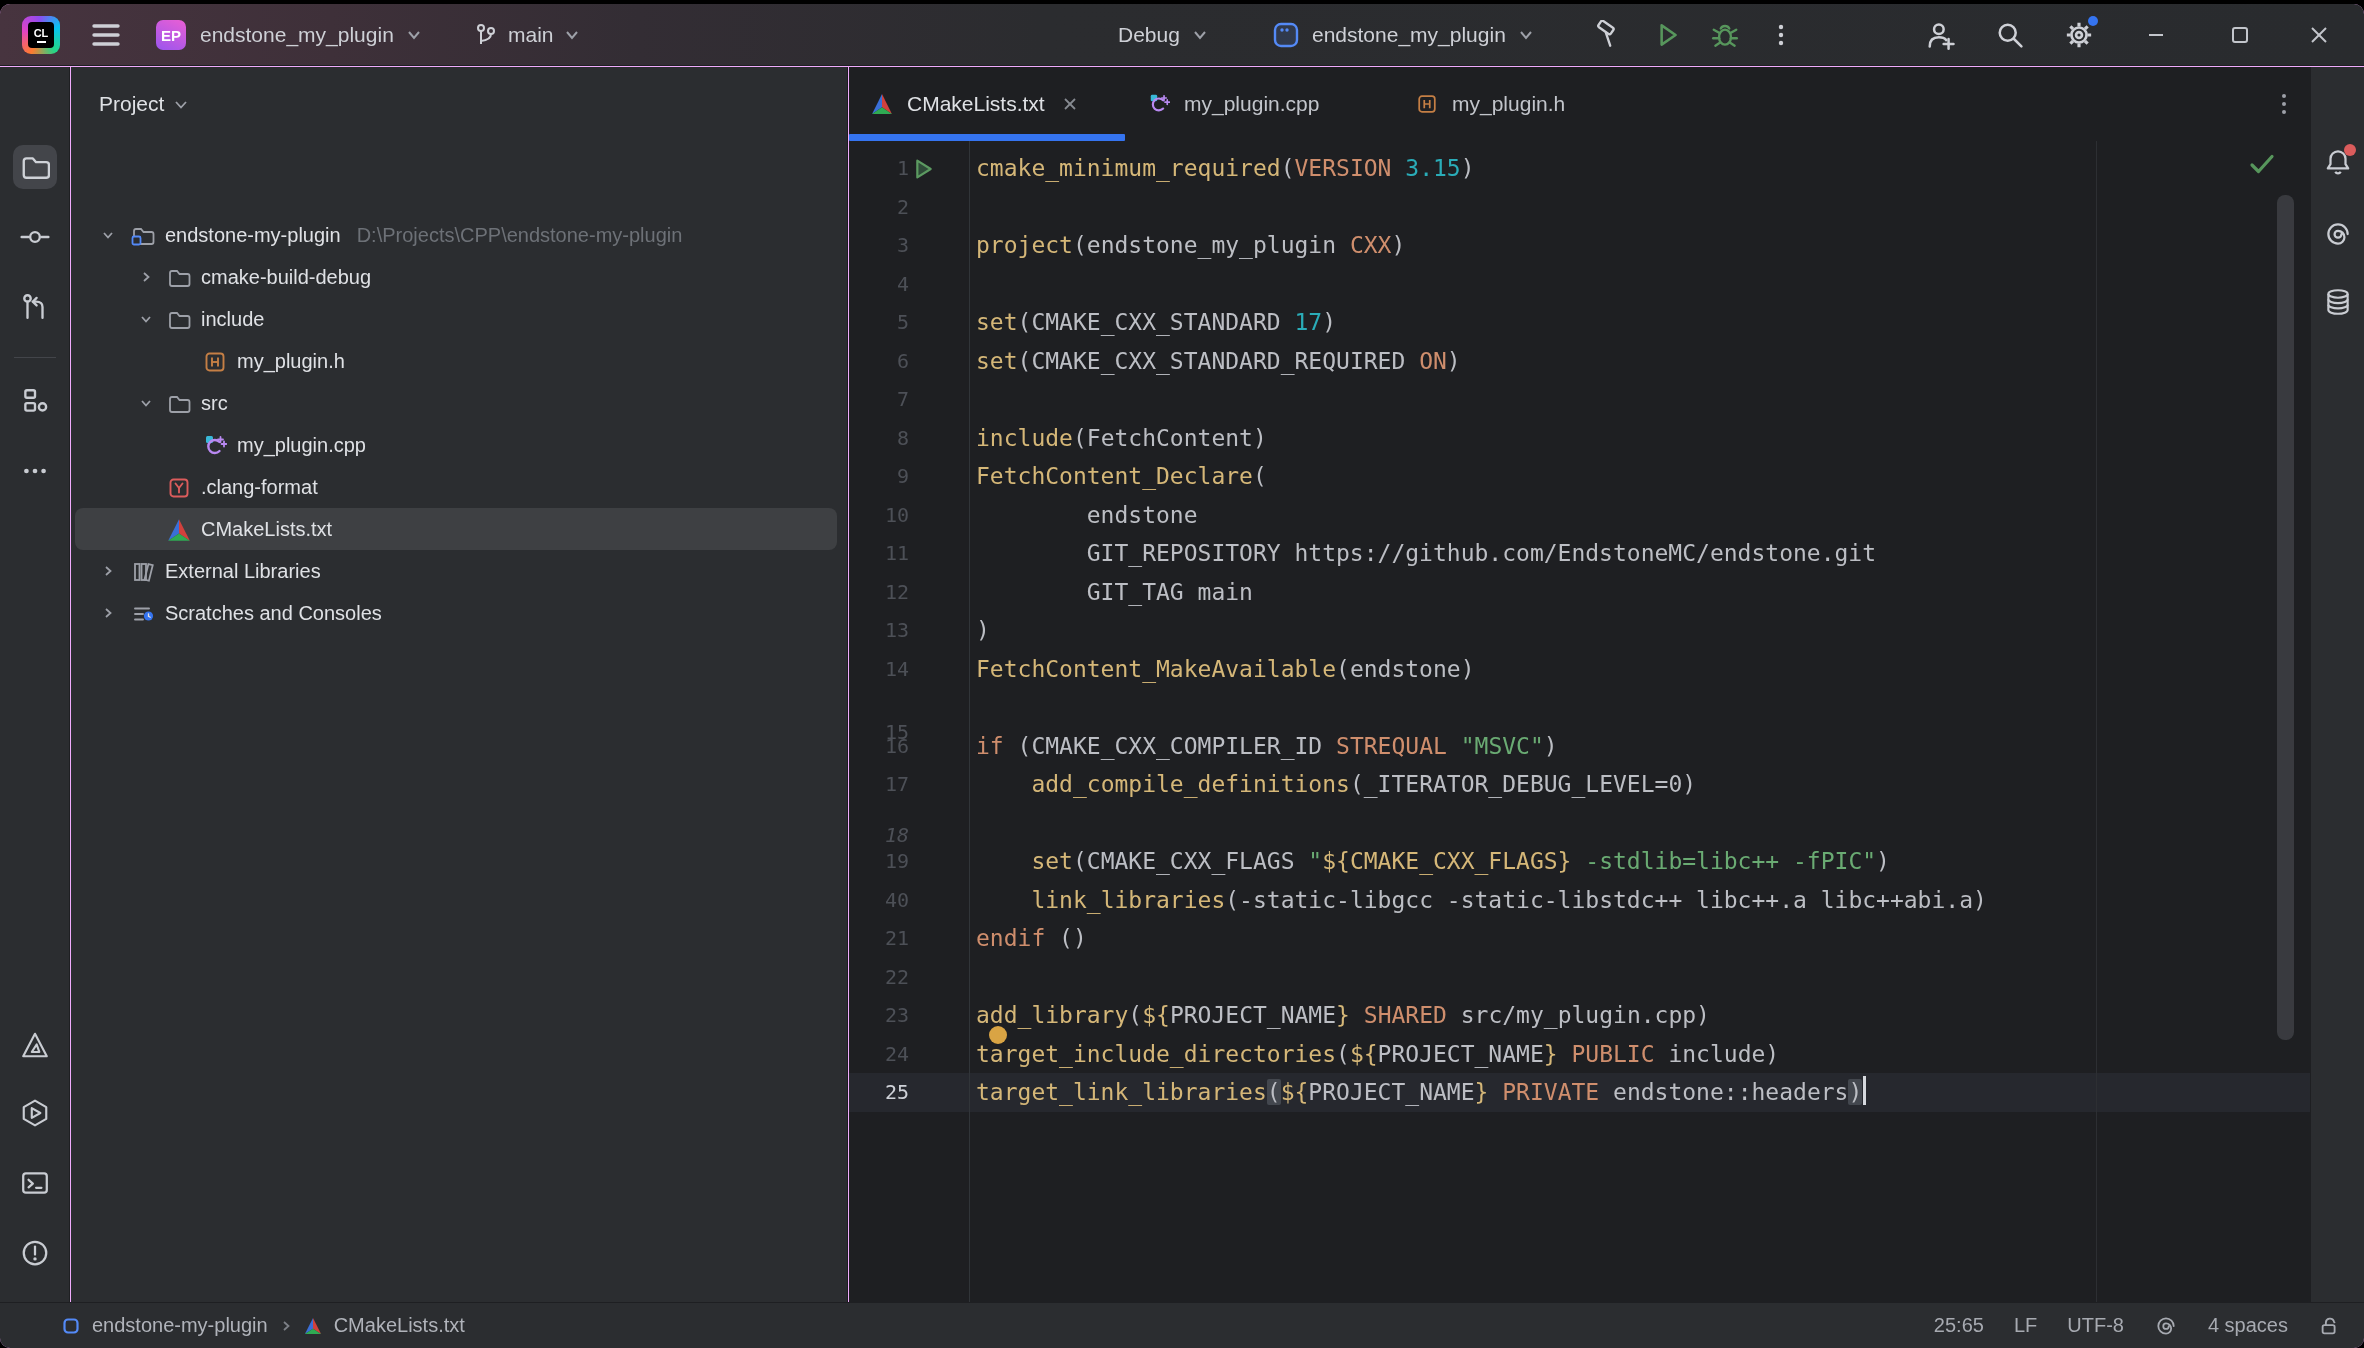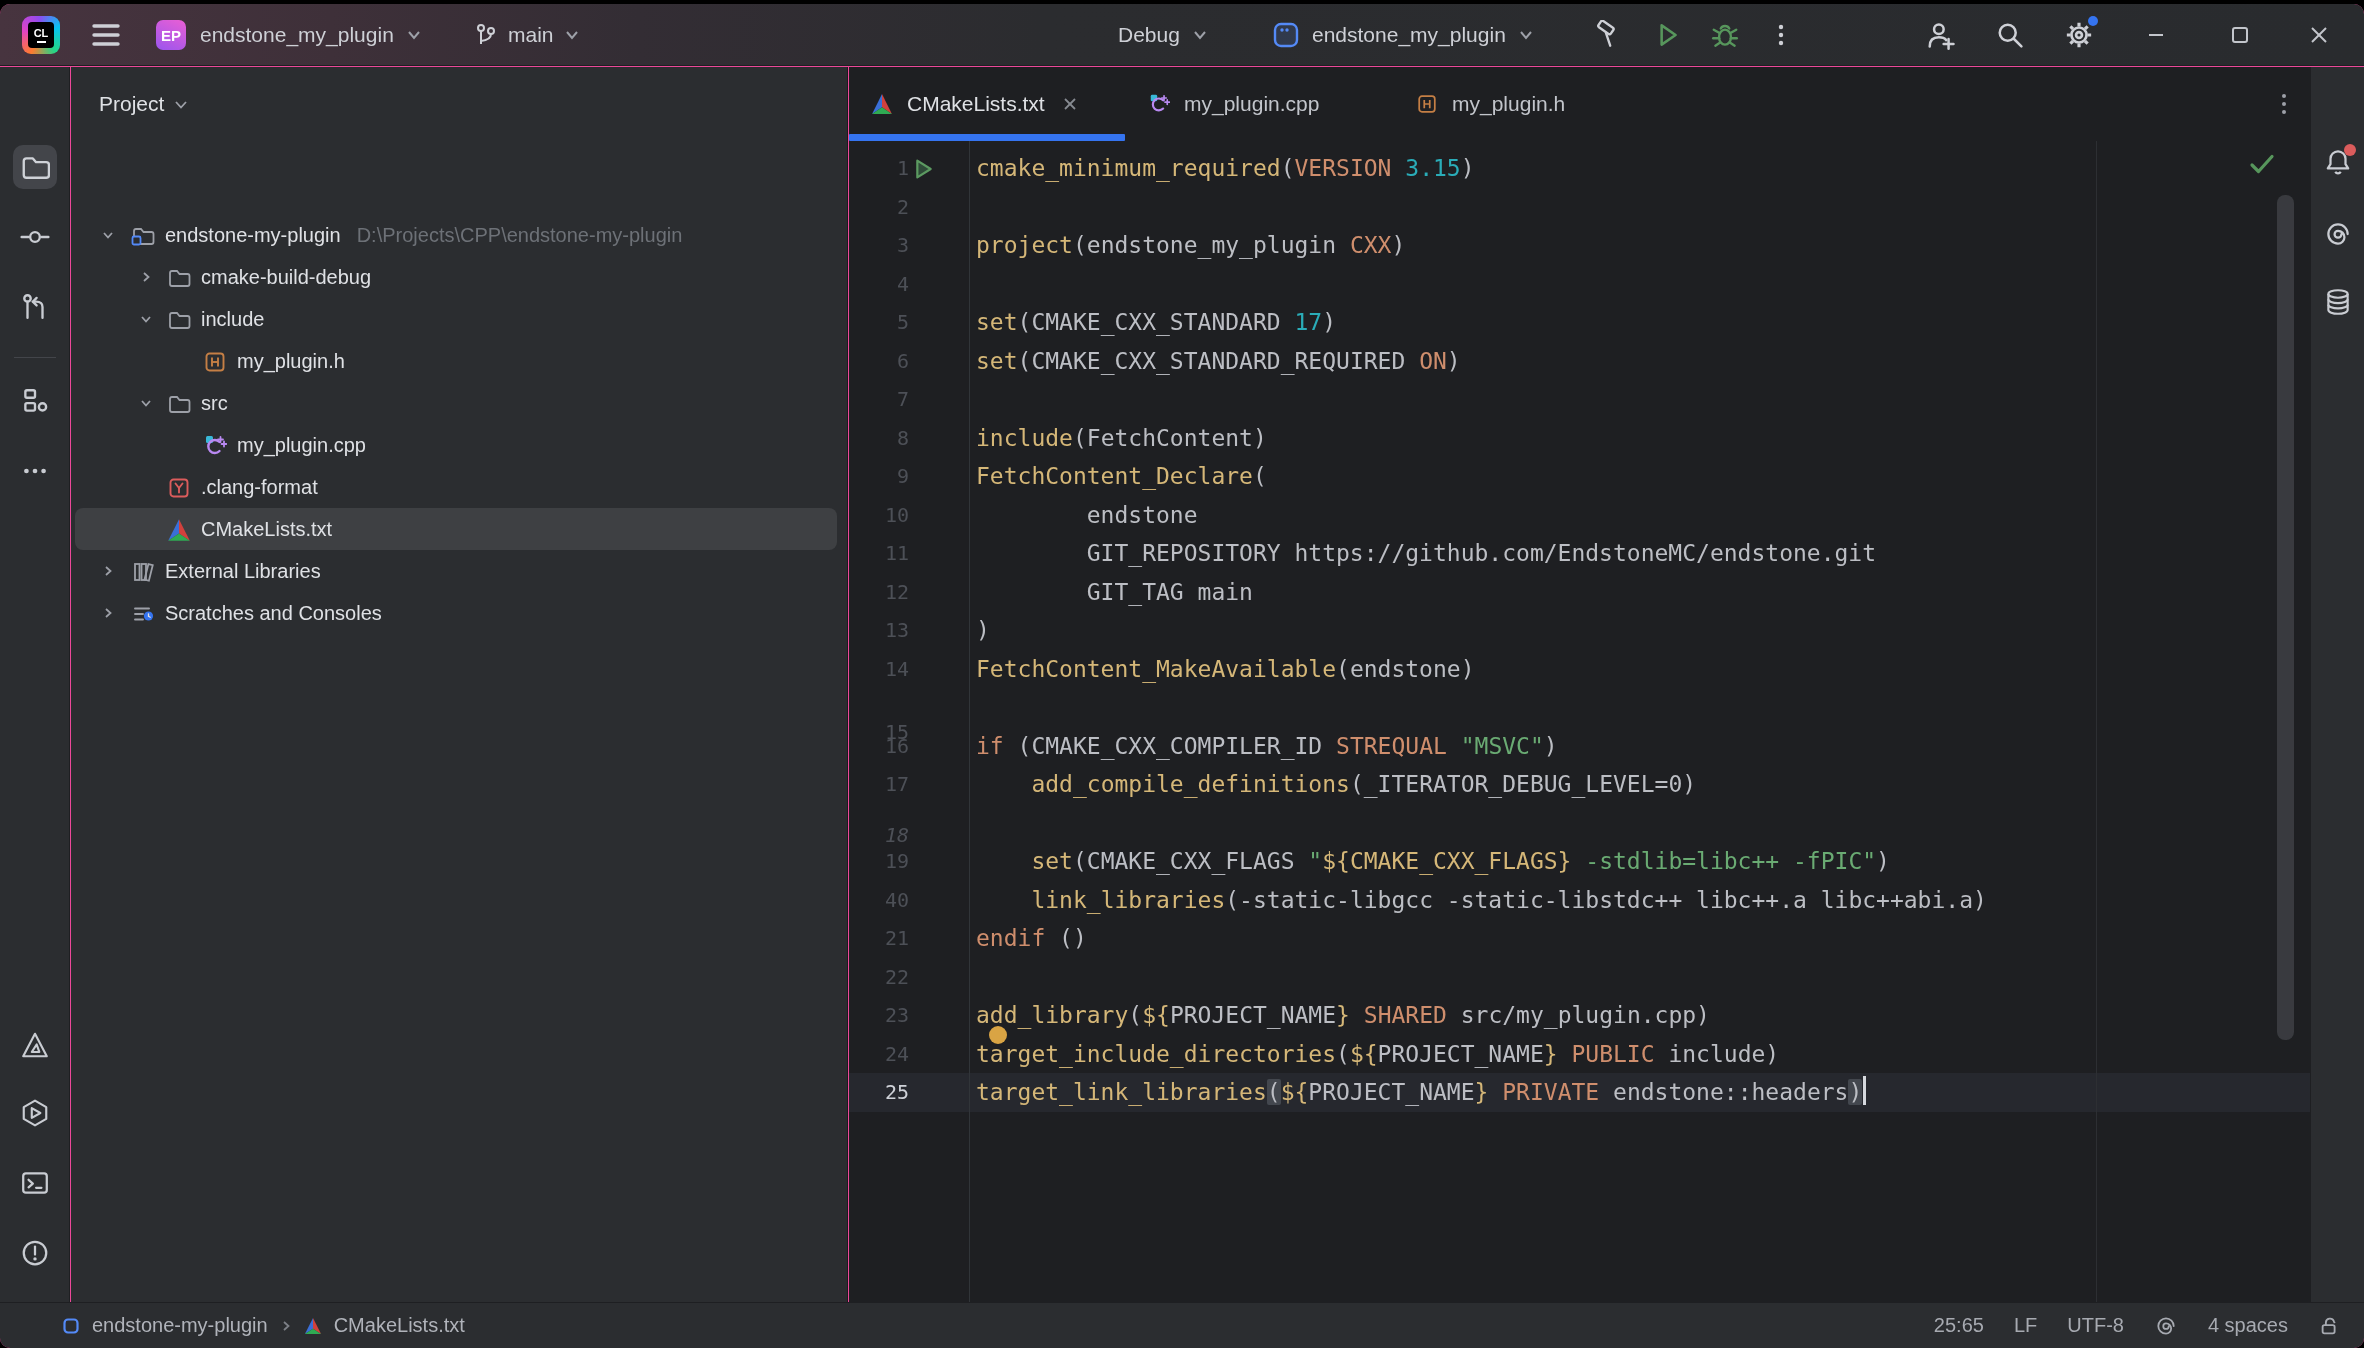--- a/index.html
+++ b/index.html
@@ -1,17 +1,17 @@
 <!DOCTYPE html>
 <html><head>
 <meta charset="utf-8">
 <style>
   * { margin:0; padding:0; box-sizing:border-box; }
   html,body { width:2364px; height:1348px; background:#000; font-family:"Liberation Sans", sans-serif; overflow:hidden; }
-  #window { position:absolute; left:0; top:4px; width:2364px; height:1344px; background:#ec4899; border-radius:10px; overflow:hidden; }
+  #window { position:absolute; left:0; top:4px; width:2364px; height:1344px; background:#f0abfc; border-radius:10px; overflow:hidden; }
 
   
   #titlebar { position:absolute; left:0; top:0; width:100%; height:62px;
     background:linear-gradient(90deg,#47343f 0%,#3e3039 14%,#332d34 27%,#2b2c2f 44%,#292b2e 100%);
     border-bottom:1px solid #1e1f22; }
   .tb-item { position:absolute; top:0; height:62px; display:flex; align-items:center; color:#ced0d6; font-size:21px; }
   #app-logo { left:22px; } 
   .logo-box { width:38px; height:38px; border-radius:9px; background:conic-gradient(from 210deg,#ff7a2f,#e343c3,#8f4bf0,#07c3f2,#21d789,#ff7a2f); display:flex; align-items:center; justify-content:center; }
   .logo-inner { width:26px; height:26px; background:#000; border-radius:4px; color:#fff; font-size:11px; font-weight:bold; display:flex; flex-direction:column; align-items:center; justify-content:center; font-family:"Liberation Sans",sans-serif; }
   .logo-inner i { display:block; width:9px; height:2px; background:#fff; margin-top:2px; }

